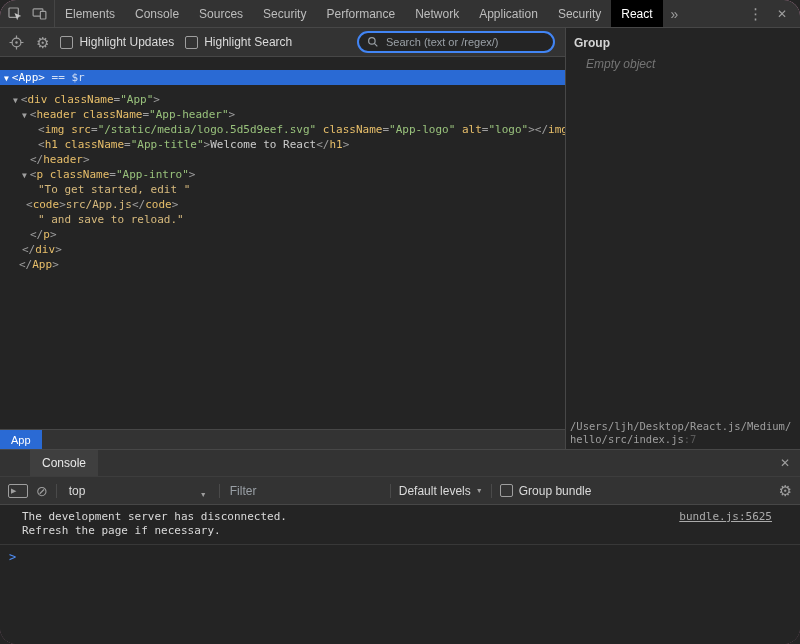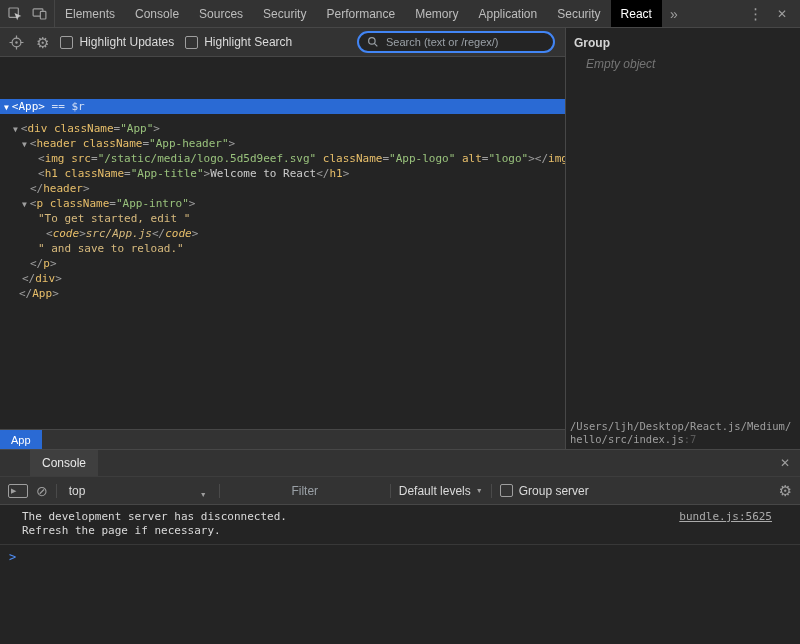--- a/index.html
+++ b/index.html
@@ -1,18 +1,18 @@
 <!DOCTYPE html>
 <html><head>
 <meta charset="utf-8">
 <title>DevTools</title>
 <style>
   html,body{margin:0;padding:0;background:#242424;}
   .devtools{width:800px;height:644px;background:#f9a8d4;font-family:"Liberation Sans",sans-serif;
-    font-size:12px;color:#d0d0d0;display:flex;flex-direction:column;overflow:hidden;position:relative;}
+    font-size:12px;color:#d0d0d0;display:flex;flex-direction:column;overflow:hidden;position:relative;border-radius:16px;}
 
   
   .top-bar{height:27px;min-height:27px;background:#333;border-bottom:1px solid #474747;display:flex;align-items:stretch;}
   .top-icons{display:flex;align-items:center;padding:0 6px;gap:8px;}
   .icon-btn{display:inline-flex;align-items:center;justify-content:center;color:#9e9e9e;cursor:pointer;}
   .vsep-full{width:1px;background:#454545;align-self:stretch;}
   .tabs{display:flex;align-items:stretch;}
   .tab{display:flex;align-items:center;padding:0 10px;color:#bdbdbd;cursor:pointer;white-space:nowrap;}
   .tab.active{background:#000;color:#fff;}
   .more-chev{color:#9e9e9e;padding:0 8px;display:flex;align-items:center;font-size:14px;cursor:pointer;}
@@ -33,21 +33,21 @@
   .search-box{display:flex;align-items:center;gap:5px;width:178px;height:18px;border:2px solid #4285f4;
     border-radius:11px;background:#242424;padding:0 8px;}
   .search-box input{flex:1;min-width:0;background:transparent;border:none;outline:none;color:#e8eaed;
     font-size:11px;font-family:"Liberation Sans",sans-serif;}
   .search-box input::placeholder{color:#9aa0a6;}
 
   
   .tree{flex:1;background:#242424;font-family:"DejaVu Sans Mono",monospace;font-size:11px;line-height:15px;
     padding-top:13px;overflow:hidden;}
   .trow{height:15px;white-space:pre;cursor:default;}
-  .trow.selected{background:#2a6ad4;margin-bottom:7px;margin-top:29px;}
+  .trow.selected{background:#2a6ad4;margin-bottom:7px;}
   .s-arrow{color:#9e9e9e;font-size:8px;margin-right:3px;}
   .s-warrow{color:#fff;font-size:8px;margin-right:3px;}
   .s-punct{color:#9e9e9e;}
   .s-tag{color:#e8bf6a;}
   .s-attr{color:#e8bf6a;}
   .s-str{color:#99c27c;}
   .s-qstr{color:#d7ba7d;}
   .s-txt{color:#cccccc;}
   .s-w{color:#ffffff;}
   .s-wd{color:rgba(255,255,255,.78);}
@@ -73,21 +73,21 @@
 
   .console-toolbar{height:27px;min-height:27px;background:#333;border-top:1px solid #3d3d3d;border-bottom:1px solid #474747;
     display:flex;align-items:center;padding:0 8px;gap:8px;color:#dbdbdb;}
   .vsep{width:1px;height:14px;background:#4a4a4a;}
   .sidebar-ic{width:16px;height:12px;border:1px solid #9e9e9e;border-radius:2px;display:inline-flex;
     align-items:center;justify-content:flex-start;padding-left:2px;cursor:pointer;}
   .sidebar-ic .tri{font-size:7px;color:#9e9e9e;line-height:1;}
   .ic-clear{font-size:14px;color:#9e9e9e;cursor:pointer;line-height:1;}
   .ctx-select{width:138px;display:flex;align-items:flex-end;justify-content:space-between;cursor:pointer;padding:0 4px;}
   .dd{font-size:7px;color:#9e9e9e;margin-left:5px;}
-  .filter{width:150px;background:transparent;border:none;outline:none;color:#e8eaed;font-size:12px;font-family:"Liberation Sans",sans-serif;text-align:center;}
+  .filter{width:150px;background:transparent;border:none;outline:none;color:#e8eaed;font-size:12px;font-family:"Liberation Sans",sans-serif;}
   .filter::placeholder{color:#9aa0a6;}
   .levels{display:flex;align-items:center;cursor:pointer;white-space:nowrap;}
 
   .console-body{flex:1;background:#242424;overflow:hidden;font-family:"DejaVu Sans Mono",monospace;font-size:11px;color:#dadada;}
   .msg-row{display:flex;justify-content:space-between;align-items:flex-start;border-bottom:1px solid #383838;
     padding:5px 28px 6px 22px;line-height:14px;}
   .msg-lines div{white-space:pre;}
   .msg-source{color:#ababab;text-decoration:underline;cursor:pointer;white-space:nowrap;margin-left:12px;}
   .console-prompt{padding:5px 0 0 9px;font-family:"DejaVu Sans Mono",monospace;font-size:12px;color:#4e8df6;line-height:14px;cursor:text;}
 </style>
@@ -111,21 +111,21 @@
         </svg>
       </span>
     </div>
     <div class="vsep-full"></div>
     <div class="tabs">
         <div class="tab">Elements</div>
         <div class="tab">Console</div>
         <div class="tab">Sources</div>
         <div class="tab">Security</div>
         <div class="tab">Performance</div>
-        <div class="tab">Memory</div>
+        <div class="tab">Network</div>
         <div class="tab">Application</div>
         <div class="tab">Security</div>
         <div class="tab active">React</div>
       </div>
     <span class="more-chev">»</span>
     <div class="top-right">
       <span class="icon-btn menu-dots">⋮</span>
       <span class="icon-btn close-x">✕</span>
     </div>
   </div>
@@ -164,21 +164,21 @@
 
       <div class="tree">
           <div class="trow selected" style="padding-left: 4px;"><span class="s-warrow">▼</span><span class="s-w">&lt;App&gt;</span><span class="s-wd"> == $r</span></div>
           <div class="trow" style="padding-left: 13px;"><span class="s-arrow">▼</span><span class="s-punct">&lt;</span><span class="s-tag">div</span><span class="s-punct"> </span><span class="s-attr">className</span><span class="s-punct">=</span><span class="s-str">"App"</span><span class="s-punct">&gt;</span></div>
           <div class="trow" style="padding-left: 22px;"><span class="s-arrow">▼</span><span class="s-punct">&lt;</span><span class="s-tag">header</span><span class="s-punct"> </span><span class="s-attr">className</span><span class="s-punct">=</span><span class="s-str">"App-header"</span><span class="s-punct">&gt;</span></div>
           <div class="trow" style="padding-left: 38px;"><span class="s-punct">&lt;</span><span class="s-tag">img</span><span class="s-punct"> </span><span class="s-attr">src</span><span class="s-punct">=</span><span class="s-str">"/static/media/logo.5d5d9eef.svg"</span><span class="s-punct"> </span><span class="s-attr">className</span><span class="s-punct">=</span><span class="s-str">"App-logo"</span><span class="s-punct"> </span><span class="s-attr">alt</span><span class="s-punct">=</span><span class="s-str">"logo"</span><span class="s-punct">&gt;</span><span class="s-punct">&lt;/</span><span class="s-tag">img</span></div>
           <div class="trow" style="padding-left: 38px;"><span class="s-punct">&lt;</span><span class="s-tag">h1</span><span class="s-punct"> </span><span class="s-attr">className</span><span class="s-punct">=</span><span class="s-str">"App-title"</span><span class="s-punct">&gt;</span><span class="s-txt">Welcome to React</span><span class="s-punct">&lt;/</span><span class="s-tag">h1</span><span class="s-punct">&gt;</span></div>
           <div class="trow" style="padding-left: 30px;"><span class="s-punct">&lt;/</span><span class="s-tag">header</span><span class="s-punct">&gt;</span></div>
           <div class="trow" style="padding-left: 22px;"><span class="s-arrow">▼</span><span class="s-punct">&lt;</span><span class="s-tag">p</span><span class="s-punct"> </span><span class="s-attr">className</span><span class="s-punct">=</span><span class="s-str">"App-intro"</span><span class="s-punct">&gt;</span></div>
           <div class="trow" style="padding-left: 38px;"><span class="s-qstr">"To get started, edit "</span></div>
-          <div class="trow" style="padding-left: 46px; font-style: italic;"><span class="s-punct">&lt;</span><span class="s-tag">code</span><span class="s-punct">&gt;</span><span class="s-qstr">src/App.js</span><span class="s-punct">&lt;/</span><span class="s-tag">code</span><span class="s-punct">&gt;</span></div>
+          <div class="trow" style="padding-left: 26px;"><span class="s-punct">&lt;</span><span class="s-tag">code</span><span class="s-punct">&gt;</span><span class="s-qstr">src/App.js</span><span class="s-punct">&lt;/</span><span class="s-tag">code</span><span class="s-punct">&gt;</span></div>
           <div class="trow" style="padding-left: 38px;"><span class="s-qstr">" and save to reload."</span></div>
           <div class="trow" style="padding-left: 30px;"><span class="s-punct">&lt;/</span><span class="s-tag">p</span><span class="s-punct">&gt;</span></div>
           <div class="trow" style="padding-left: 22px;"><span class="s-punct">&lt;/</span><span class="s-tag">div</span><span class="s-punct">&gt;</span></div>
           <div class="trow" style="padding-left: 19px;"><span class="s-punct">&lt;/</span><span class="s-tag">App</span><span class="s-punct">&gt;</span></div>
         </div>
 
       <div class="breadcrumb-bar">
           <span class="crumb active">App</span>
         </div>
     </div>
@@ -214,21 +214,21 @@
       <div class="vsep"></div>
       <input class="filter" placeholder="Filter" style="">
       <div class="vsep"></div>
       <div class="levels">
         <span>Default levels</span>
         <span class="dd">▼</span>
       </div>
       <div class="vsep"></div>
       <label class="cb">
         <span class="box"></span>
-        <span>Group server</span>
+        <span>Group bundle</span>
       </label>
       <div class="spacer"></div>
       <span class="gear">⚙</span>
     </div>
 
     <div class="console-body">
       <div>
           <div class="msg-row">
             <div class="msg-lines">
               <div>The development server has disconnected.</div>

